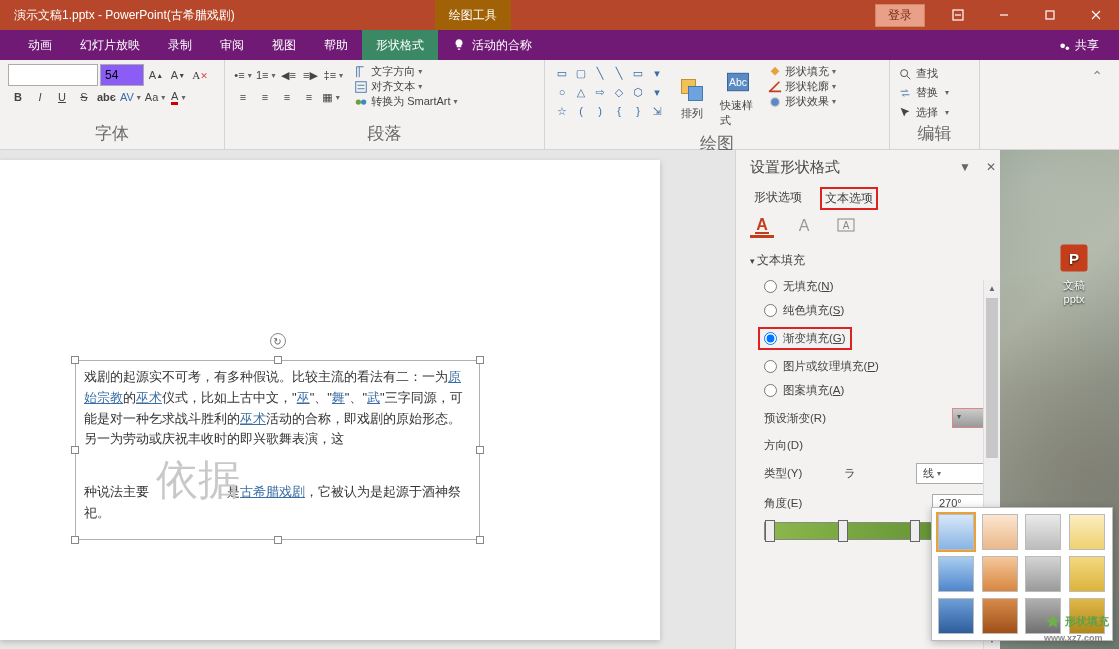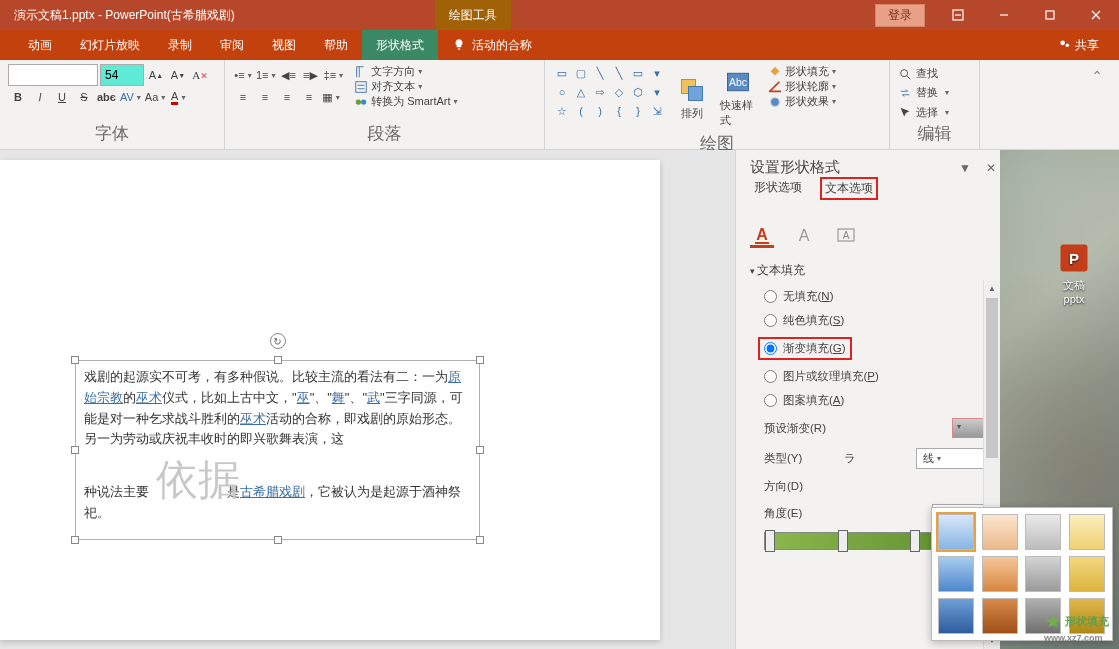--- a/index.html
+++ b/index.html
@@ -8,35 +8,35 @@
 
 .titlebar { height: 30px; background: #b7472a; color: #fff; display: flex; align-items: center; font-size: 12px; }
 .titlebar .title { padding: 0 14px; }
 .titlebar .drawtools { background: #a16207; padding: 0 14px; height: 30px; display: flex; align-items: center; margin-left: 186px; }
 .titlebar .spacer { flex: 1; }
 .titlebar .login { background: #e8a188; color: #7a2f18; padding: 2px 12px; font-size: 12px; margin-right: 10px; border: 1px solid #d48562; }
 .titlebar .winbtn { width: 46px; height: 30px; display: flex; align-items: center; justify-content: center; font-size: 13px; cursor: pointer; }
 .winbtn svg { width: 12px; height: 12px; stroke: #fff; fill: none; stroke-width: 1.2; }
 
 
-.menubar { height: 30px; background: #c2410c; color: #fff; display: flex; align-items: center; font-size: 12px; padding-left: 14px; }
+.menubar { height: 30px; background: #701a75; color: #fff; display: flex; align-items: center; font-size: 12px; padding-left: 14px; }
 .menubar .mitem { padding: 0 14px; height: 30px; display: flex; align-items: center; cursor: pointer; }
 .menubar .mitem.active { background: #3b8865; }
 .menubar .tellme { margin-left: 14px; display: flex; align-items: center; }
 .menubar .tellme svg { width: 14px; height: 14px; fill: #f0c6b8; margin-right: 6px; }
-.menubar .share { margin-left: auto; margin-right: 20px; display: flex; align-items: flex-start; }
+.menubar .share { margin-left: auto; margin-right: 20px; display: flex; align-items: flex-end; }
 
 
 .ribbon { height: 90px; background: #f3f2f1; border-bottom: 1px solid #d4d4d4; display: flex; font-size: 11px; color: #444; }
 .rgroup { border-right: 1px solid #d4d4d4; padding: 4px 8px 2px 8px; display: flex; flex-direction: column; }
 .rgroup .grow { display: flex; align-items: center; gap: 2px; height: 22px; }
 .rgroup .glabel { text-align: center; color: #6a6a6a; font-size: 17px; margin-top: auto; padding-bottom: 2px; }
 .rbtn { min-width: 20px; height: 20px; display: flex; align-items: center; justify-content: center; border: 1px solid transparent; cursor: pointer; }
 .fontsel { width: 90px; height: 22px; border: 1px solid #ababab; background: #fff; font-size: 12px; padding: 0 4px; }
-.sizesel { width: 44px; height: 22px; border: 1px solid #ababab; background: #5eead4; font-size: 12px; padding: 0 4px; }
+.sizesel { width: 44px; height: 22px; border: 1px solid #ababab; background: #8b5cf6; font-size: 12px; padding: 0 4px; }
 .bigbtn { width: 40px; display: flex; flex-direction: column; align-items: center; justify-content: center; font-size: 11px; gap: 2px; cursor: pointer; padding: 4px 2px; }
 .bigbtn svg { width: 28px; height: 28px; }
 .rtext { font-size: 11px; padding: 0 4px; display: flex; align-items: center; cursor: pointer; white-space: nowrap; }
 .rtext svg { width: 14px; height: 14px; margin-right: 3px; }
 .dd::after { content: "▾"; font-size: 8px; margin-left: 3px; color: #666; }
 
 
 .workarea { position: absolute; top: 150px; left: 0; right: 0; bottom: 0; display: flex; }
 .slide-region { flex: 0 0 735px; background: #e6e6e6; position: relative; }
 .slide { position: absolute; left: 0; top: 10px; width: 660px; height: 480px; background: #fff; box-shadow: 0 2px 6px rgba(0,0,0,0.2); }
@@ -46,24 +46,24 @@
 .h-bl { bottom: -5px; left: -5px; } .h-br { bottom: -5px; right: -5px; }
 .h-tm { top: -5px; left: 50%; margin-left: -4px; } .h-bm { bottom: -5px; left: 50%; margin-left: -4px; }
 .h-ml { left: -5px; top: 50%; margin-top: -4px; } .h-mr { right: -5px; top: 50%; margin-top: -4px; }
 .rotate-handle { position: absolute; top: -28px; left: 50%; margin-left: -8px; width: 16px; height: 16px; border: 1px solid #888; border-radius: 50%; background: #fff; display: flex; align-items: center; justify-content: center; font-size: 10px; color: #666; }
 .textcontent { padding: 6px 8px; font-size: 13px; line-height: 1.6; color: #333; position: relative; }
 .textcontent a { color: #3a6ea5; text-decoration: underline; }
 .watermark { position: absolute; font-size: 42px; color: #c8c8c8; font-weight: normal; left: 80px; top: 86px; pointer-events: none; font-family: "SimSun", serif; }
 
 
 .fmtpane { flex: 0 0 265px; background: #f3f2f1; border-left: 1px solid #d4d4d4; padding: 8px 0 8px 14px; position: relative; overflow: hidden; }
-.fmtpane .ptitle { color: #4a4a4a; font-size: 15px; display: flex; align-items: center; }
+.fmtpane .ptitle { color: #4a4a4a; font-size: 15px; margin-bottom: 10px; display: flex; }
 .fmtpane .ptitle .pspacer { flex: 1; }
 .fmtpane .ptitle .pbtn { width: 18px; height: 18px; display: flex; align-items: center; justify-content: center; color: #666; cursor: pointer; margin-left: 8px; font-size: 12px; }
-.fmtpane .tabs { display: flex; gap: 14px; font-size: 12px; color: #444; margin-bottom: 24px; }
+.fmtpane .tabs { display: flex; gap: 14px; font-size: 12px; color: #444; margin-bottom: 4px; }
 .fmtpane .tab { padding: 2px 4px; cursor: pointer; }
 .fmtpane .tab.active { border: 2px solid #d22; padding: 1px 3px; }
 .icnrow { display: flex; gap: 18px; margin-bottom: 14px; }
 .icnrow .icn { width: 24px; height: 24px; border-bottom: 3px solid transparent; display: flex; align-items: center; justify-content: center; cursor: pointer; }
 .icnrow .icn.active { border-bottom-color: #c43e1c; }
 .section-h { font-size: 12px; color: #444; margin: 8px 0 10px 0; cursor: pointer; }
 .section-h::before { content: "▾ "; font-size: 9px; }
 .radios { padding-left: 14px; }
 .radio-row { font-size: 11.5px; color: #444; margin: 9px 0; display: flex; align-items: center; cursor: pointer; }
 .radio-row input { margin-right: 6px; }
@@ -415,25 +415,25 @@
           <input type="radio" name="tf" style="">
           <span>图案填充(<span class="ul">A</span>)</span>
         </label>
     </div>
 
     <div class="proprow">
       <div class="plabel"><span>预设渐变(<span class="ul">R</span>)</span></div>
       <div class="presetbtn"></div>
     </div>
     <div class="proprow">
+      <div class="plabel"><span>方向(<span class="ul">D</span>)</span></div>
+    </div>
+    <div class="proprow">
       <div class="plabel"><span>类型(<span class="ul">Y</span>)</span></div>ラ
       <div class="pval dd" style="margin-left:auto;margin-right:14px;min-width:70px">线</div>
-    </div>
-    <div class="proprow">
-      <div class="plabel"><span>方向(<span class="ul">D</span>)</span></div>
     </div>
     <div class="proprow">
       <div class="plabel"><span>角度(<span class="ul">E</span>)</span></div>
       <div class="pval" style="margin-left:auto;margin-right:14px">270°</div>
     </div>
     <div class="gradslider">
       <div class="stop" style="left:0"></div>
       <div class="stop" style="left:33%"></div>
       <div class="stop" style="left:66%"></div>
       <div class="stop" style="right:0"></div>

